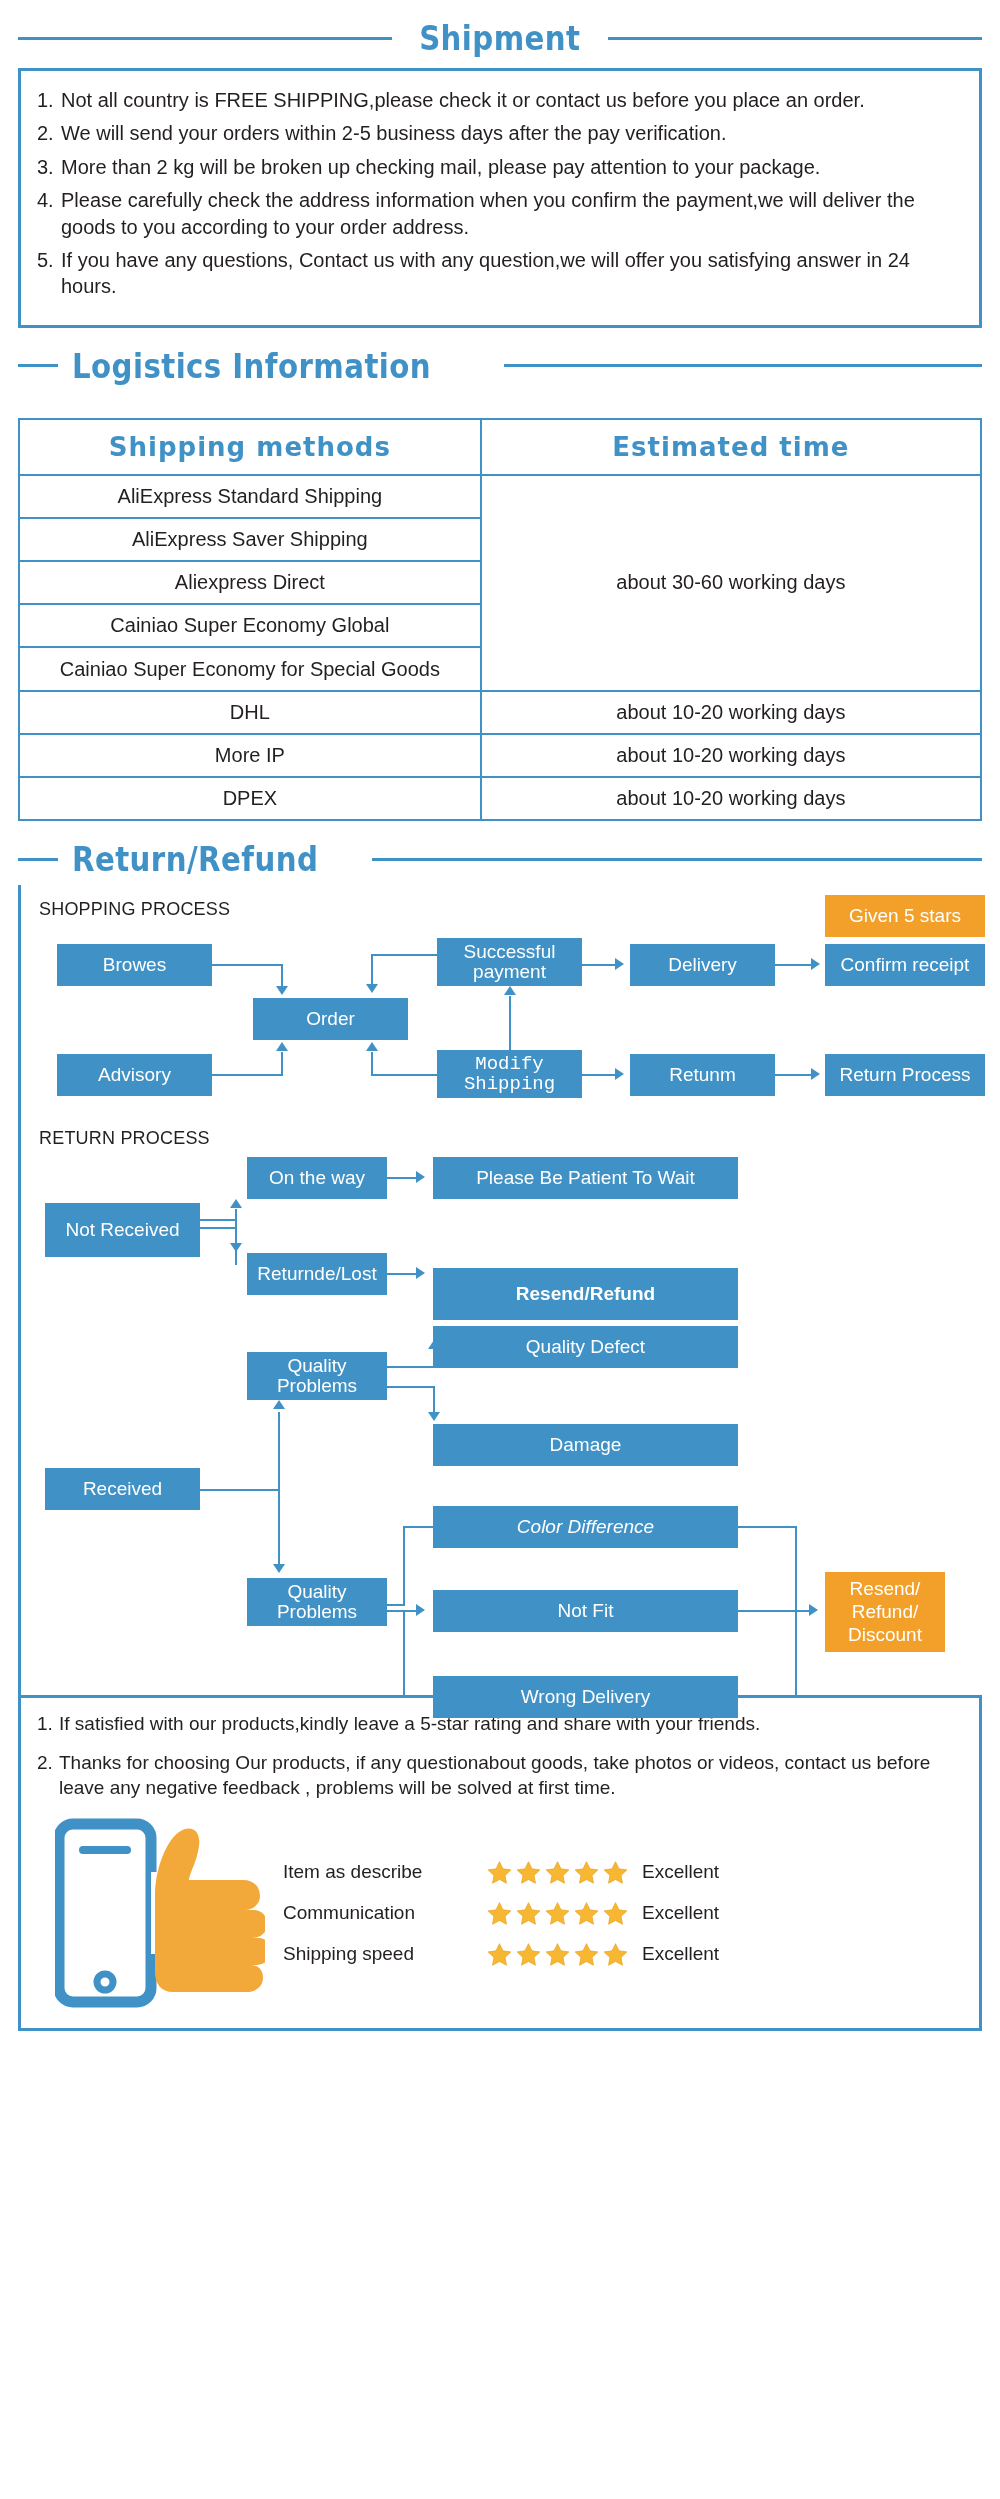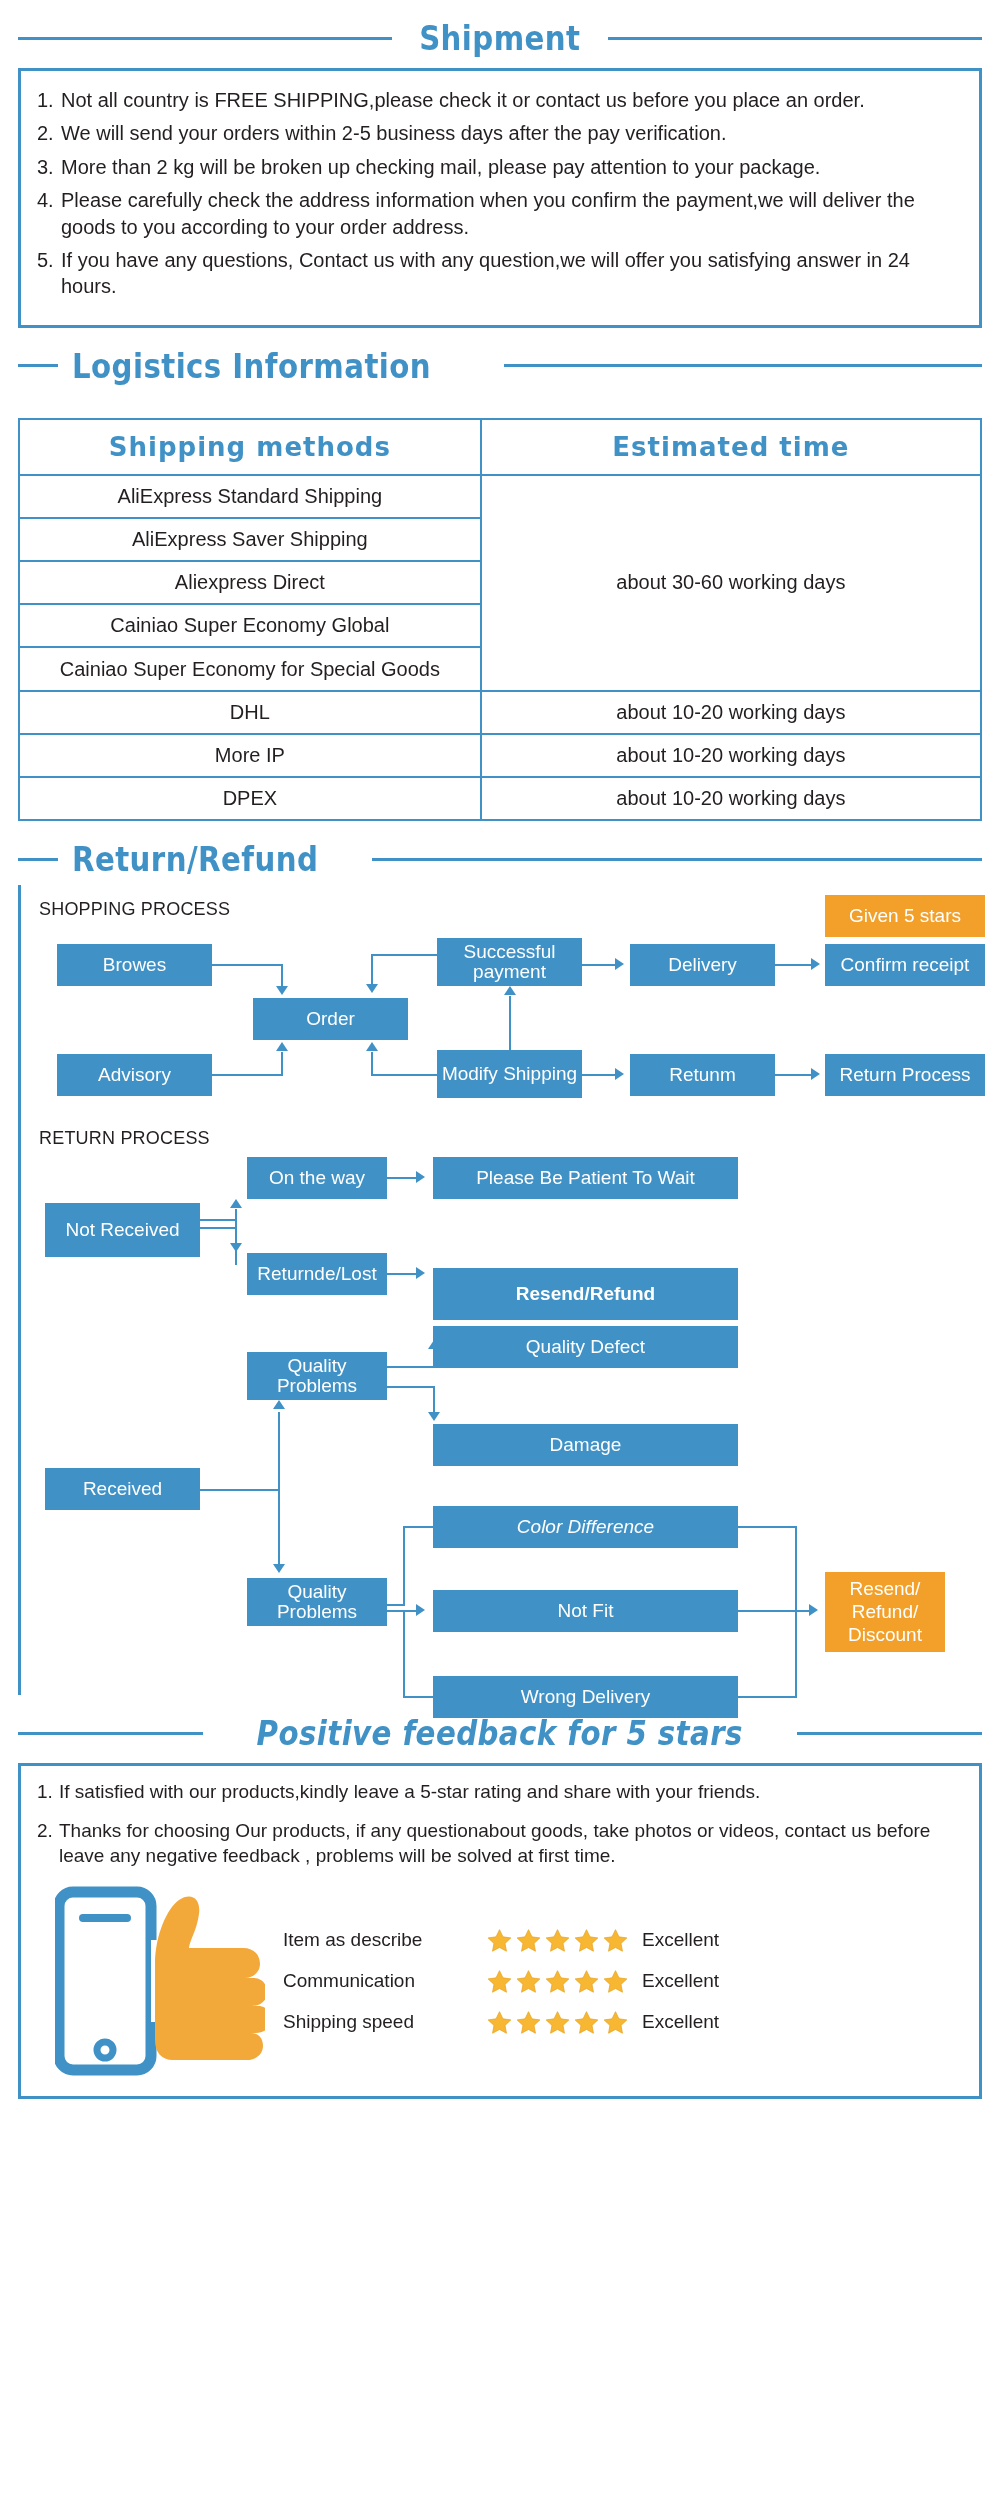--- a/index.html
+++ b/index.html
@@ -209,21 +209,21 @@
 
   <div class="rr-body">
 
     <div class="proc-label">SHOPPING PROCESS</div>
 
     <div class="flow" style="height:180px;">
       <div class="bx" style="left:22px;  top:18px;  width:155px; height:42px;">Browes</div>
       <div class="bx" style="left:22px;  top:128px; width:155px; height:42px;">Advisory</div>
       <div class="bx" style="left:218px; top:72px;  width:155px; height:42px;">Order</div>
       <div class="bx" style="left:402px; top:12px;  width:145px; height:48px;">Successful payment</div>
-      <div class="bx" style="left:402px; top:124px; width:145px; height:48px;">Modify Shipping</div>
+      <div class="bx" style="left:402px; top:124px; width:145px; height:48px;font-family:Liberation Mono, monospace;">Modify Shipping</div>
       <div class="bx" style="left:595px; top:18px;  width:145px; height:42px;">Delivery</div>
       <div class="bx" style="left:595px; top:128px; width:145px; height:42px;">Retunm</div>
       <div class="bx" style="left:790px; top:18px;  width:160px; height:42px;">Confirm receipt</div>
       <div class="bx" style="left:790px; top:128px; width:160px; height:42px;">Return Process</div>
       <div class="bx orange" style="left:790px; top:-48px; width:160px; height:42px;margin-top:17px;">Given 5 stars</div>
 
       <div class="ln h" style="left:177px; top:38px;  width:70px;"></div>
       <div class="ln v" style="left:246px; top:38px;  height:24px;"></div>
       <div class="ar d" style="left:241px; top:60px;"></div>
 
@@ -317,25 +317,20 @@
 
       <div class="ln v" style="left:760px; top:226px; height:172px;"></div>
       <div class="ln h" style="left:703px; top:226px; width:58px;"></div>
       <div class="ln h" style="left:703px; top:396px; width:58px;"></div>
       <div class="ln h" style="left:703px; top:310px; width:72px;"></div>
       <div class="ar r" style="left:774px; top:304px;"></div>
     </div>
 
   </div>
 
-  <div class="sec-head italic">
-    <div class="rule"></div>
-    <div class="title">Positive feedback for 5 stars</div>
-    <div class="rule"></div>
-  </div>
 
   <div class="fb-frame">
     <ol class="fblist">
       <li>
           <span class="n">1.</span>
           <span class="t">If satisfied with our products,kindly leave a 5-star rating and share with your friends.</span>
         </li>
       <li>
           <span class="n">2.</span>
           <span class="t">Thanks for choosing Our products, if any questionabout goods, take photos or videos, contact us before leave any negative feedback , problems will be solved at first time.</span>

